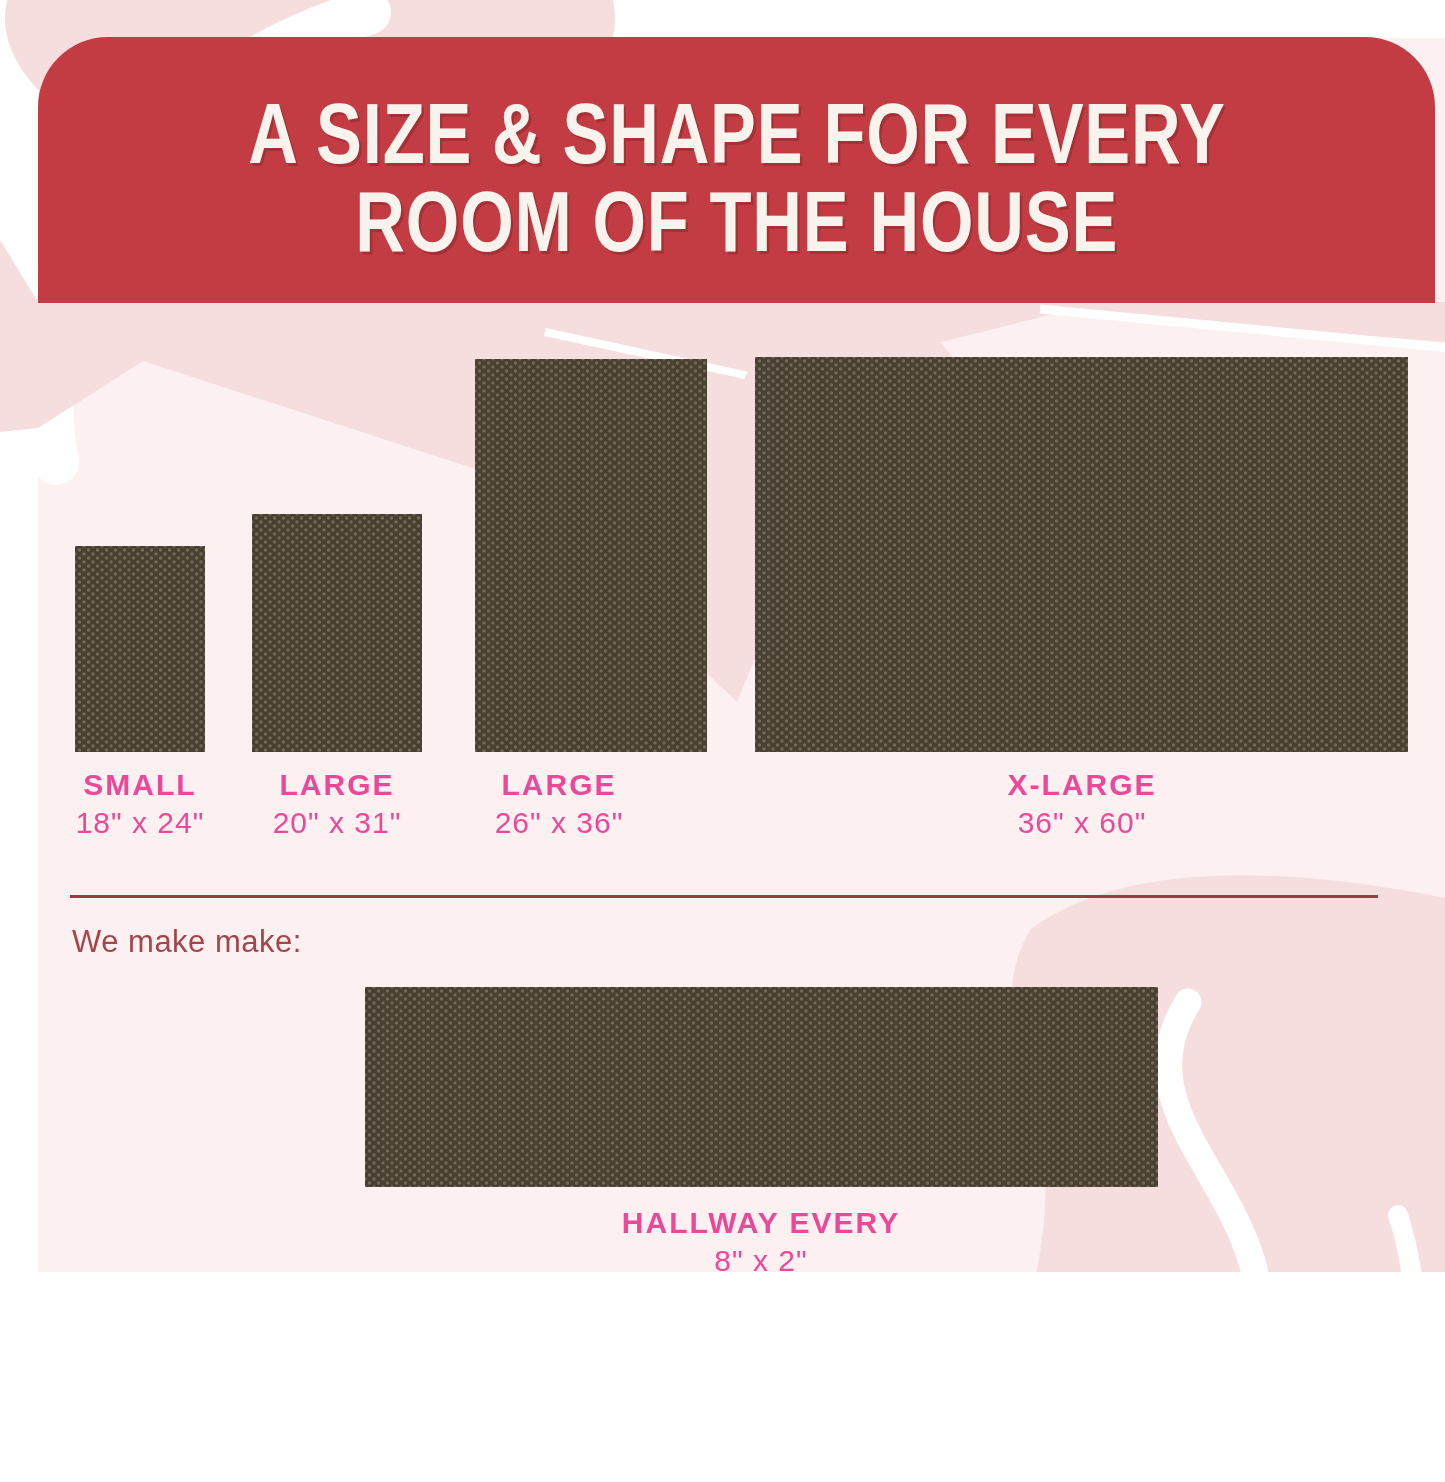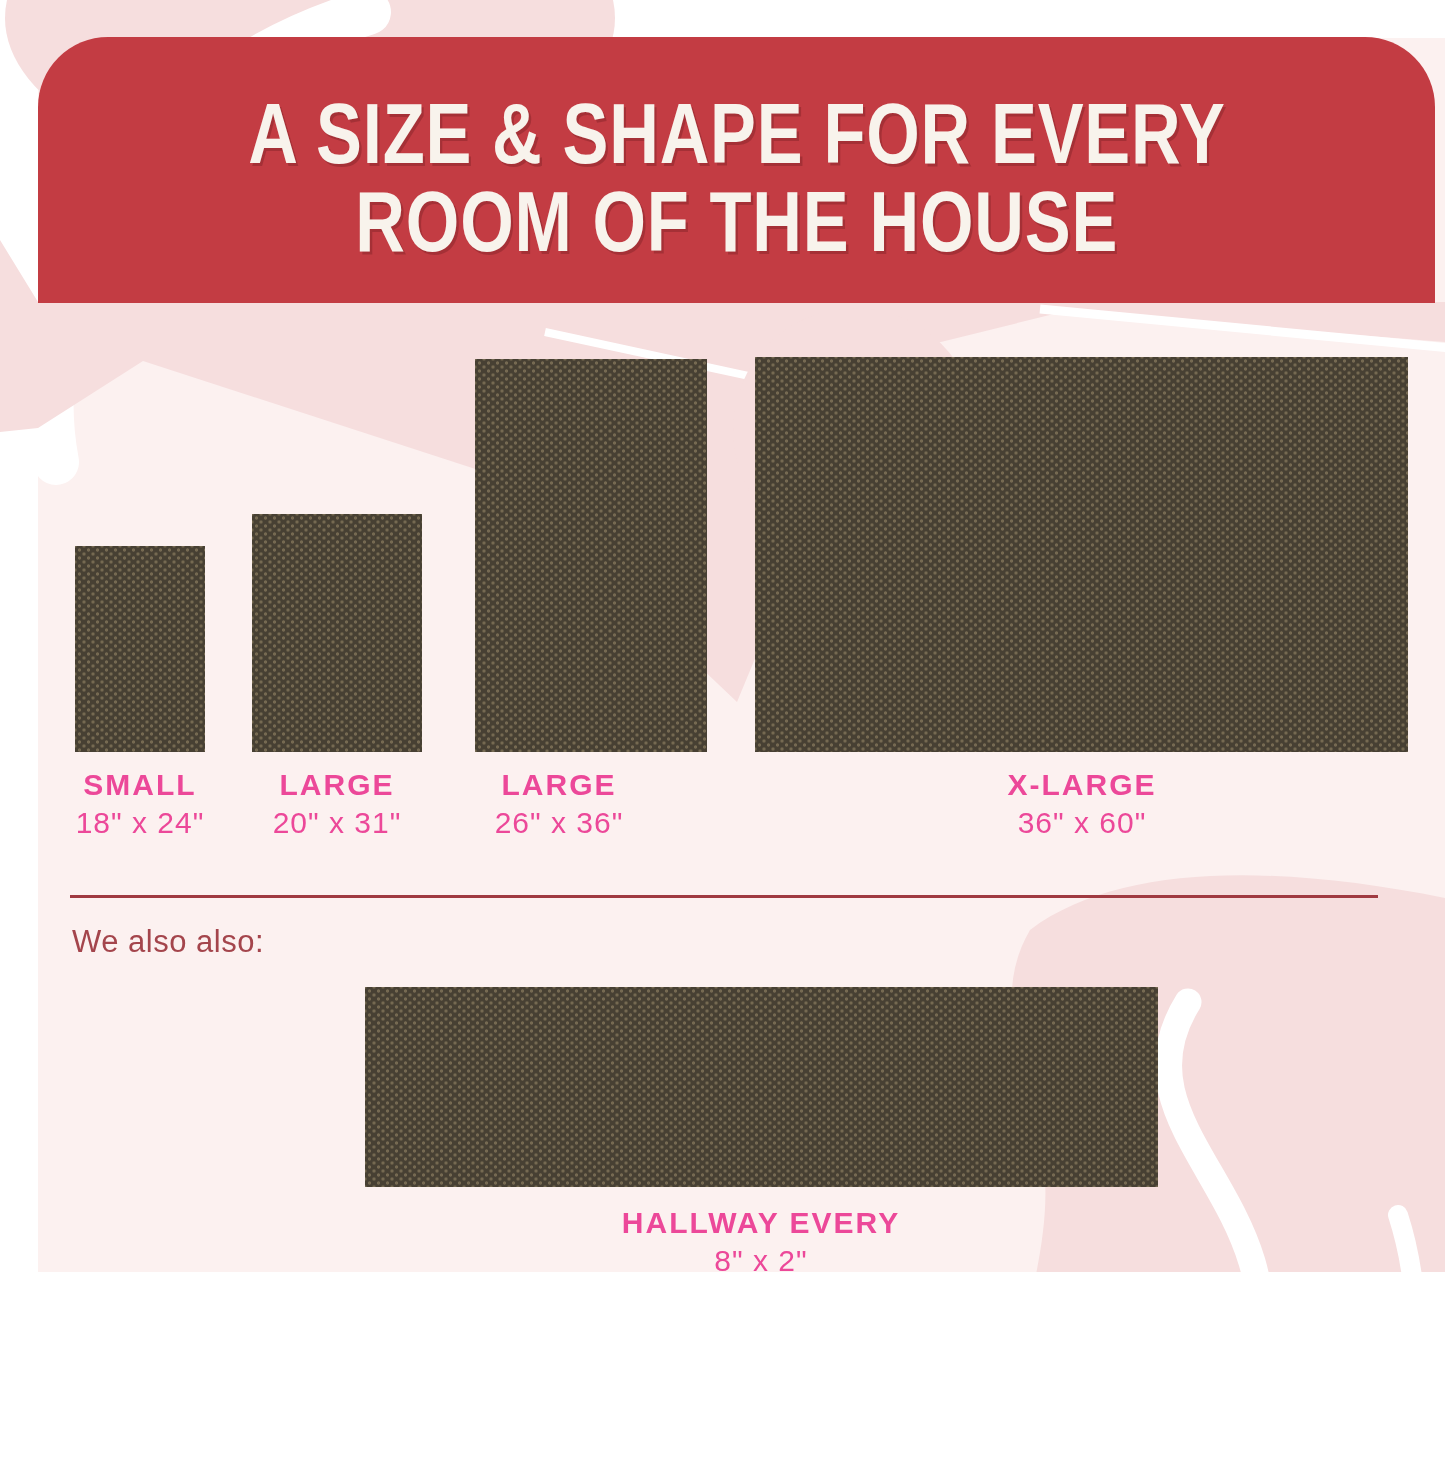--- a/index.html
+++ b/index.html
@@ -150,20 +150,20 @@
   <div class="size-label cx-medium">LARGE</div>
   <div class="size-dims  cx-medium">20" x 31"</div>
 
   <div class="size-label cx-large">LARGE</div>
   <div class="size-dims  cx-large">26" x 36"</div>
 
   <div class="size-label cx-xlarge">X-LARGE</div>
   <div class="size-dims  cx-xlarge">36" x 60"</div>
 
   <div class="divider"></div>
-  <div class="also-make">We also also:</div>
+  <div class="also-make">We make make:</div>
 
   <div class="mat mat-runner"></div>
   <div class="size-label runner-label">HALLWAY EVERY</div>
   <div class="size-dims runner-dims">8" x 2"</div>
 
 
 </div>
 
 </body></html>

